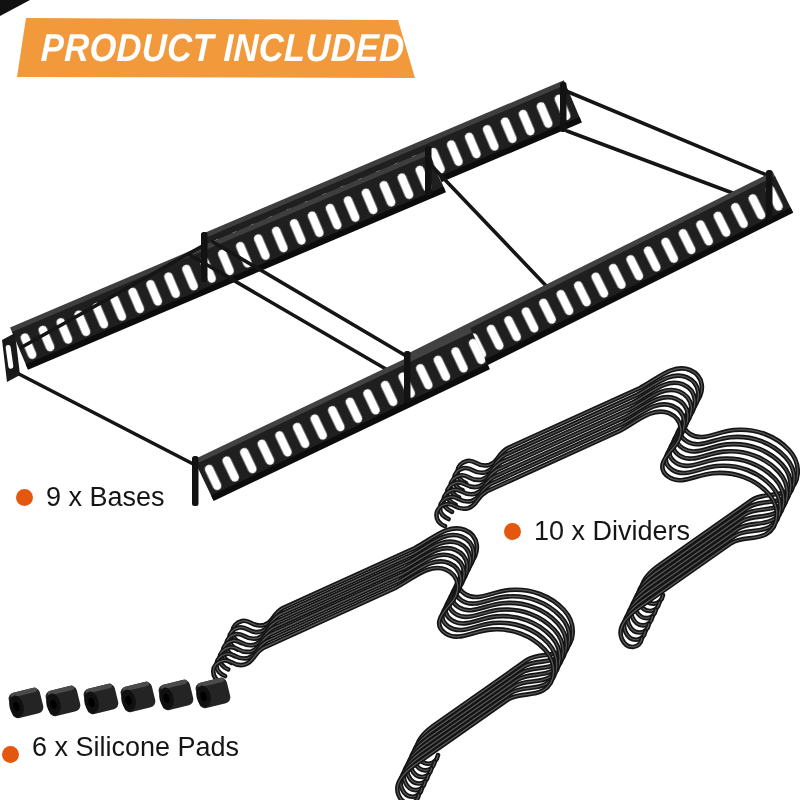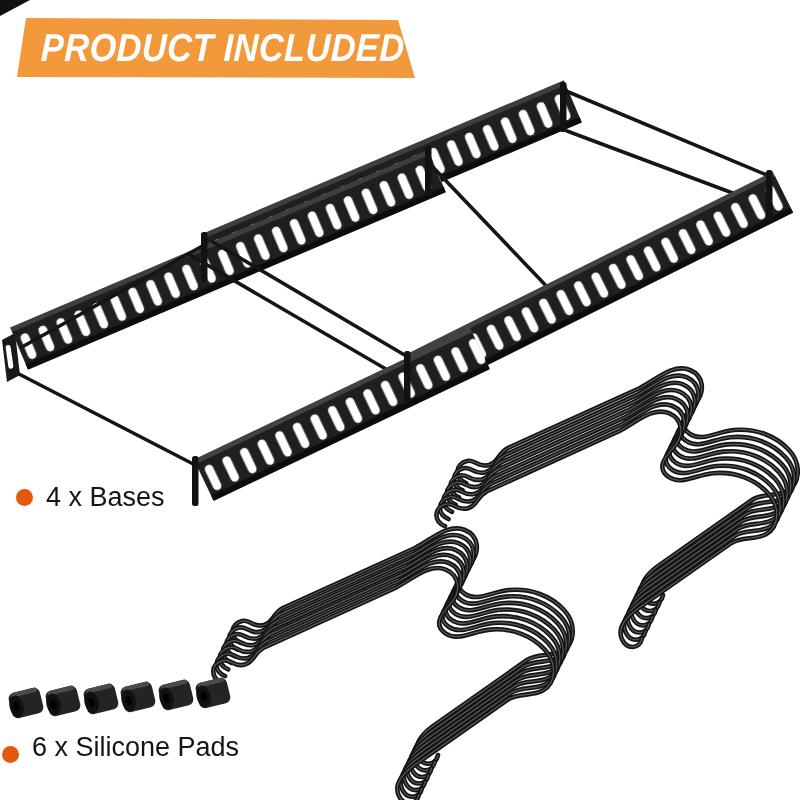--- a/index.html
+++ b/index.html
@@ -150,22 +150,26 @@
       <use href="#pad" transform="translate(213,693) rotate(-14)"></use>
     </g>
   </svg>
 
   <div class="banner">
     <span class="banner-text">PRODUCT INCLUDED</span>
   </div>
 
   <div class="part-label label-bases">
     <span class="bullet"></span>
-    <span>4 x Bases</span>
+    <span>9 x Bases</span>
   </div>
 
+  <div class="part-label label-dividers">
+    <span class="bullet"></span>
+    <span>10 x Dividers</span>
+  </div>
 
   <div class="part-label label-pads">
     <span class="bullet"></span>
     <span>6 x Silicone Pads</span>
   </div>
 
 </div>
 
 </body></html>

